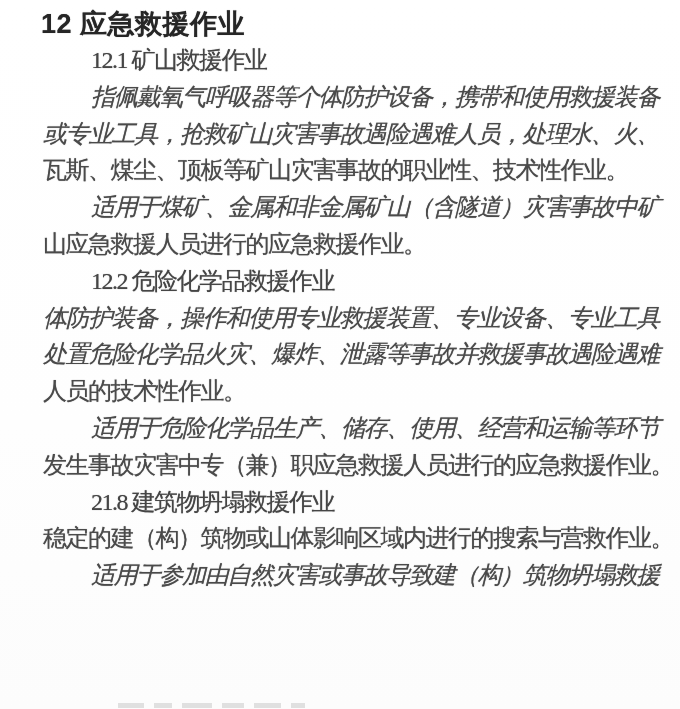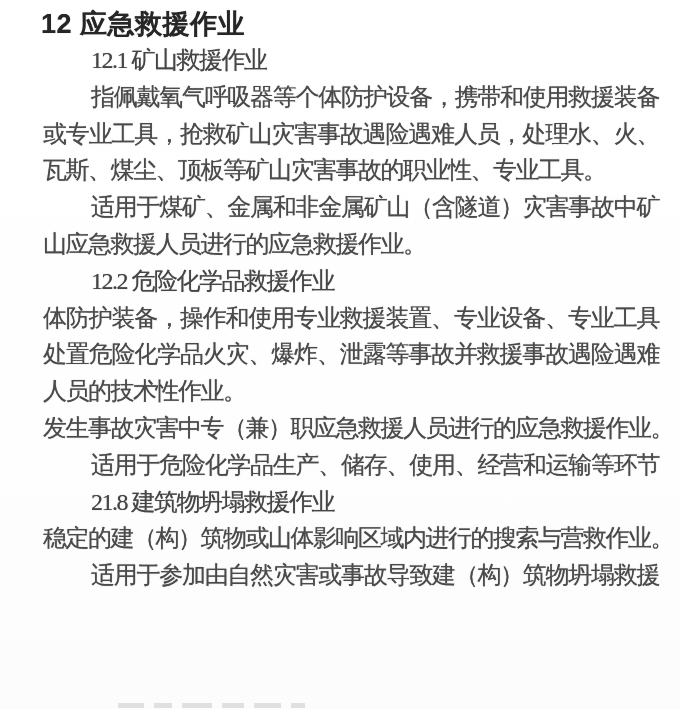--- a/index.html
+++ b/index.html
@@ -40,20 +40,21 @@
     text-shadow: 0 0 0.8px rgba(70,70,70,0.75);
     margin-left: 16px;
   }
   .ind {
     text-indent: 2em;
   }
   .just {
     white-space: normal;
     text-align: justify;
     text-align-last: justify;
+    font-style: italic;
   }
   .head {
     color: #454545;
   }
   
   .cutoff {
     position: absolute;
     left: 118px;
     bottom: -2px;
     height: 8px;
@@ -81,33 +82,33 @@
 <div class="page">
 
   <h1 class="title">12 应急救援作业</h1>
 
   <div class="body">
 
     <div class="line head ind">12.1 矿山救援作业</div>
 
     <div class="line ind just">指佩戴氧气呼吸器等个体防护设备，携带和使用救援装备</div>
     <div class="line just">或专业工具，抢救矿山灾害事故遇险遇难人员，处理水、火、</div>
-    <div class="line">瓦斯、煤尘、顶板等矿山灾害事故的职业性、专业工具。</div>
+    <div class="line">瓦斯、煤尘、顶板等矿山灾害事故的职业性、技术性作业。</div>
 
     <div class="line ind just">适用于煤矿、金属和非金属矿山（含隧道）灾害事故中矿</div>
     <div class="line">山应急救援人员进行的应急救援作业。</div>
 
     <div class="line head ind">12.2 危险化学品救援作业</div>
 
     <div class="line just">体防护装备，操作和使用专业救援装置、专业设备、专业工具</div>
     <div class="line just">处置危险化学品火灾、爆炸、泄露等事故并救援事故遇险遇难</div>
     <div class="line">人员的技术性作业。</div>
 
+    <div class="line ind just">适用于危险化学品生产、储存、使用、经营和运输等环节</div>
     <div class="line">发生事故灾害中专（兼）职应急救援人员进行的应急救援作业。</div>
-    <div class="line ind just">适用于危险化学品生产、储存、使用、经营和运输等环节</div>
 
     <div class="line head ind">21.8 建筑物坍塌救援作业</div>
 
     <div class="line">稳定的建（构）筑物或山体影响区域内进行的搜索与营救作业。</div>
 
     <div class="line ind just">适用于参加由自然灾害或事故导致建（构）筑物坍塌救援</div>
 
   </div>
 
   <div class="cutoff">

